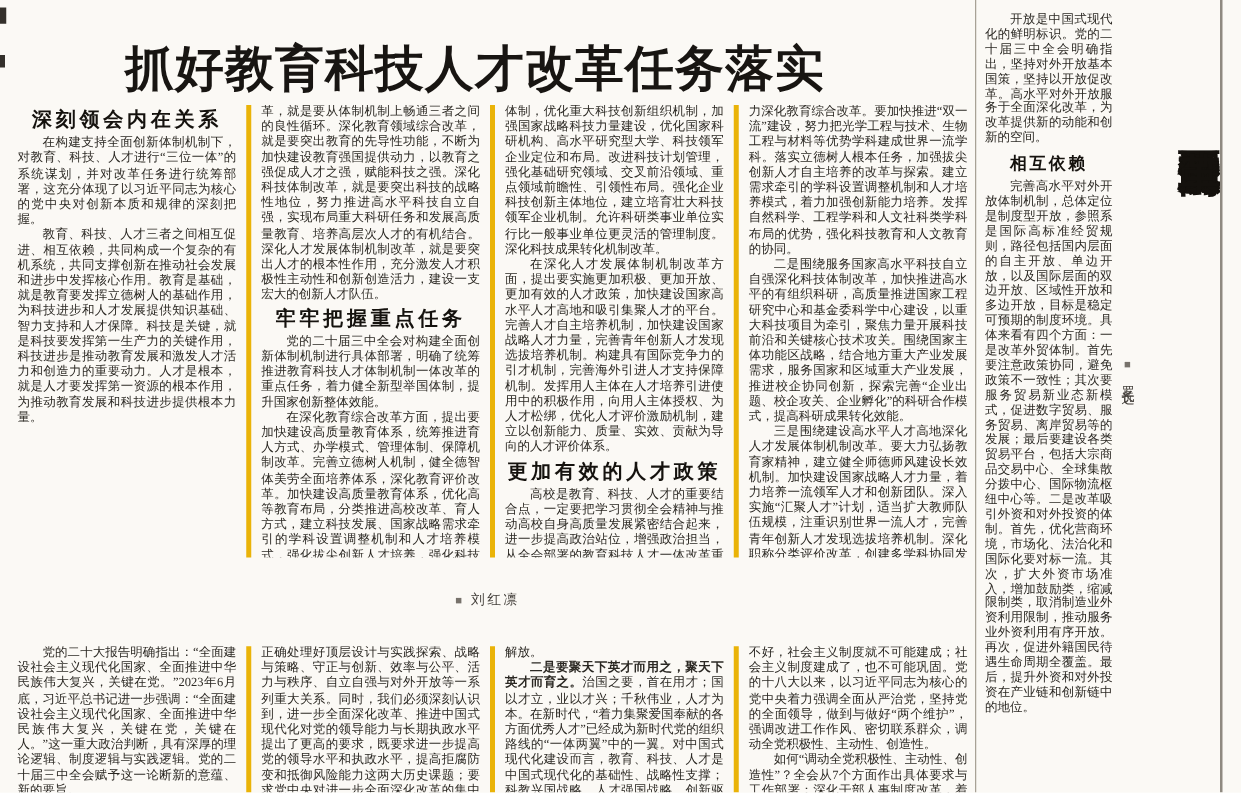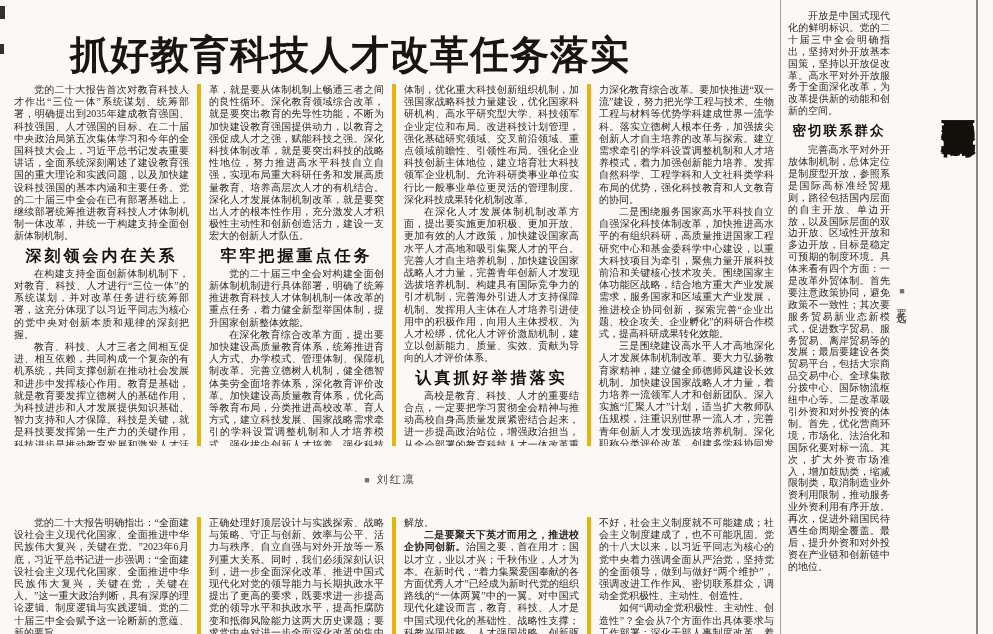--- a/index.html
+++ b/index.html
@@ -4,21 +4,21 @@
 <style>
   html,body { margin:0; padding:0; }
   .page {
     position:relative; width:993px; height:634px; overflow:hidden;
     background:#fbf9f5; color:#221f1b;
     font-family:"Liberation Serif","DejaVu Serif",serif;
   }
   
   .a1-headline {
     position:absolute; top:2px; left:70px; width:620px;
-    text-align:left; font-size:39px; font-weight:bold; letter-spacing:1px;
+    text-align:center; font-size:39px; font-weight:bold; letter-spacing:1px;
     color:#181512;
   }
   .byline {
     position:absolute; font-size:11px; color:#433f3a; letter-spacing:2px;
     font-family:"Liberation Sans","DejaVu Sans",sans-serif;
   }
   .byline .sq { color:#77726b; font-size:9px; margin-right:7px; letter-spacing:0; }
   .a1-byline { top:60px; left:70px; width:620px; text-align:center; }
 
   .colwrap { position:absolute; left:12px; width:764px; display:flex; }
@@ -84,37 +84,36 @@
 <div class="page">
 
   <span class="scan-mark scan-mark-1"></span>
   <span class="scan-mark scan-mark-2"></span>
 
   <h1 class="a1-headline">抓好教育科技人才改革任务落实</h1>
 
 
   <div class="colwrap a1-body">
     <div class="col">
-      <p>党的二十大报告首次对教育科技人才作出“三位一体”系统谋划、统筹部署，明确提出到2035年建成教育强国、科技强国、人才强国的目标。在二十届中央政治局第五次集体学习和今年的全国科技大会上，习近平总书记发表重要讲话，全面系统深刻阐述了建设教育强国的重大理论和实践问题，以及加快建设科技强国的基本内涵和主要任务。党的二十届三中全会在已有部署基础上，继续部署统筹推进教育科技人才体制机制一体改革，并统一于构建支持全面创新体制机制。</p>
       <h3>深刻领会内在关系</h3>
       <p>在构建支持全面创新体制机制下，对教育、科技、人才进行“三位一体”的系统谋划，并对改革任务进行统筹部署，这充分体现了以习近平同志为核心的党中央对创新本质和规律的深刻把握。</p>
       <p>教育、科技、人才三者之间相互促进、相互依赖，共同构成一个复杂的有机系统，共同支撑创新在推动社会发展和进步中发挥核心作用。教育是基础，就是教育要发挥立德树人的基础作用，为科技进步和人才发展提供知识基础、智力支持和人才保障。科技是关键，就是科技要发挥第一生产力的关键作用，科技进步是推动教育发展和激发人才活力和创造力的重要动力。人才是根本，就是人才要发挥第一资源的根本作用，为推动教育发展和科技进步提供根本力量。</p>
 
     </div>
     <div class="col">
       <p class="cont">革，就是要从体制机制上畅通三者之间的良性循环。深化教育领域综合改革，就是要突出教育的先导性功能，不断为加快建设教育强国提供动力，以教育之强促成人才之强，赋能科技之强。深化科技体制改革，就是要突出科技的战略性地位，努力推进高水平科技自立自强，实现布局重大科研任务和发展高质量教育、培养高层次人才的有机结合。深化人才发展体制机制改革，就是要突出人才的根本性作用，充分激发人才积极性主动性和创新创造活力，建设一支宏大的创新人才队伍。</p>
       <h3>牢牢把握重点任务</h3>
       <p>党的二十届三中全会对构建全面创新体制机制进行具体部署，明确了统筹推进教育科技人才体制机制一体改革的重点任务，着力健全新型举国体制，提升国家创新整体效能。</p>
       <p>在深化教育综合改革方面，提出要加快建设高质量教育体系，统筹推进育人方式、办学模式、管理体制、保障机制改革。完善立德树人机制，健全德智体美劳全面培养体系，深化教育评价改革。加快建设高质量教育体系，优化高等教育布局，分类推进高校改革、育人方式，建立科技发展、国家战略需求牵引的学科设置调整机制和人才培养模式，强化拔尖创新人才培养，强化科技教育和人文教育协同。推进教育公平。</p>
 
     </div>
     <div class="col">
       <p class="cont">体制，优化重大科技创新组织机制，加强国家战略科技力量建设，优化国家科研机构、高水平研究型大学、科技领军企业定位和布局。改进科技计划管理，强化基础研究领域、交叉前沿领域、重点领域前瞻性、引领性布局。强化企业科技创新主体地位，建立培育壮大科技领军企业机制。允许科研类事业单位实行比一般事业单位更灵活的管理制度。深化科技成果转化机制改革。</p>
       <p>在深化人才发展体制机制改革方面，提出要实施更加积极、更加开放、更加有效的人才政策，加快建设国家高水平人才高地和吸引集聚人才的平台。完善人才自主培养机制，加快建设国家战略人才力量，完善青年创新人才发现选拔培养机制。构建具有国际竞争力的引才机制，完善海外引进人才支持保障机制。发挥用人主体在人才培养引进使用中的积极作用，向用人主体授权、为人才松绑，优化人才评价激励机制，建立以创新能力、质量、实效、贡献为导向的人才评价体系。</p>
-      <h3>认真抓好举措落实</h3>
+      <h3>更加有效的人才政策</h3>
       <p>高校是教育、科技、人才的重要结合点，一定要把学习贯彻全会精神与推动高校自身高质量发展紧密结合起来，进一步提高政治站位，增强政治担当，从全会部署的教育科技人才一体改革重要任务中找准切入点、发力点，以更强的主动性、更务实的举措，抓好改革任务落实落地。</p>
 
     </div>
     <div class="col">
       <p class="cont">力深化教育综合改革。要加快推进“双一流”建设，努力把光学工程与技术、生物工程与材料等优势学科建成世界一流学科。落实立德树人根本任务，加强拔尖创新人才自主培养的改革与探索。建立需求牵引的学科设置调整机制和人才培养模式，着力加强创新能力培养。发挥自然科学、工程学科和人文社科类学科布局的优势，强化科技教育和人文教育的协同。</p>
       <p>二是围绕服务国家高水平科技自立自强深化科技体制改革，加快推进高水平的有组织科研，高质量推进国家工程研究中心和基金委科学中心建设，以重大科技项目为牵引，聚焦力量开展科技前沿和关键核心技术攻关。围绕国家主体功能区战略，结合地方重大产业发展需求，服务国家和区域重大产业发展，推进校企协同创新，探索完善“企业出题、校企攻关、企业孵化”的科研合作模式，提高科研成果转化效能。</p>
       <p>三是围绕建设高水平人才高地深化人才发展体制机制改革。要大力弘扬教育家精神，建立健全师德师风建设长效机制。加快建设国家战略人才力量，着力培养一流领军人才和创新团队。深入实施“汇聚人才”计划，适当扩大教师队伍规模，注重识别世界一流人才，完善青年创新人才发现选拔培养机制。深化职称分类评价改革，创建多学科协同发展的新局面。</p>
 
     </div>
   </div>
@@ -127,34 +126,34 @@
   <div class="colwrap a2-body">
     <div class="col">
       <p>党的二十大报告明确指出：“全面建设社会主义现代化国家、全面推进中华民族伟大复兴，关键在党。”2023年6月底，习近平总书记进一步强调：“全面建设社会主义现代化国家、全面推进中华民族伟大复兴，关键在党，关键在人。”这一重大政治判断，具有深厚的理论逻辑、制度逻辑与实践逻辑。党的二十届三中全会赋予这一论断新的意蕴、新的要旨。</p>
 
     </div>
     <div class="col">
       <p class="cont">正确处理好顶层设计与实践探索、战略与策略、守正与创新、效率与公平、活力与秩序、自立自强与对外开放等一系列重大关系。同时，我们必须深刻认识到，进一步全面深化改革、推进中国式现代化对党的领导能力与长期执政水平提出了更高的要求，既要求进一步提高党的领导水平和执政水平，提高拒腐防变和抵御风险能力这两大历史课题；要求党中央对进一步全面深化改革的集中统一领导，提高党对进一步全面深化改革、推进中国式现代化的领导水平，要求提高</p>
     </div>
     <div class="col">
       <p class="cont">解放。</p>
-      <p><b class="lead">二是要聚天下英才而用之，推进校企协同创新。</b><span>治国之要，首在用才；国以才立，业以才兴；千秋伟业，人才为本。在新时代，“着力集聚爱国奉献的各方面优秀人才”已经成为新时代党的组织路线的“一体两翼”中的一翼。对中国式现代化建设而言，教育、科技、人才是中国式现代化的基础性、战略性支撑；科教兴国战略、人才强国战略、创新驱动发展战略是实现中国式现代化的基本战略。</span></p>
+      <p><b class="lead">二是要聚天下英才而用之，聚天下英才而育之。</b><span>治国之要，首在用才；国以才立，业以才兴；千秋伟业，人才为本。在新时代，“着力集聚爱国奉献的各方面优秀人才”已经成为新时代党的组织路线的“一体两翼”中的一翼。对中国式现代化建设而言，教育、科技、人才是中国式现代化的基础性、战略性支撑；科教兴国战略、人才强国战略、创新驱动发展战略是实现中国式现代化的基本战略。</span></p>
 
     </div>
     <div class="col">
       <p class="cont">不好，社会主义制度就不可能建成；社会主义制度建成了，也不可能巩固。党的十八大以来，以习近平同志为核心的党中央着力强调全面从严治党，坚持党的全面领导，做到与做好“两个维护”，强调改进工作作风、密切联系群众，调动全党积极性、主动性、创造性。</p>
       <p>如何“调动全党积极性、主动性、创造性”？全会从7个方面作出具体要求与工作部署：深化干部人事制度改革，着力解决</p>
     </div>
   </div>
 
   <div class="rule-v rule-main-a3"></div>
 
   <div class="a3-col">
     <p>开放是中国式现代化的鲜明标识。党的二十届三中全会明确指出，坚持对外开放基本国策，坚持以开放促改革。高水平对外开放服务于全面深化改革，为改革提供新的动能和创新的空间。</p>
-    <h3>密切联系群众</h3>
+    <h3>相互依赖</h3>
     <p>完善高水平对外开放体制机制，总体定位是制度型开放，参照系是国际高标准经贸规则，路径包括国内层面的自主开放、单边开放，以及国际层面的双边开放、区域性开放和多边开放，目标是稳定可预期的制度环境。具体来看有四个方面：一是改革外贸体制。首先要注意政策协同，避免政策不一致性；其次要服务贸易新业态新模式，促进数字贸易、服务贸易、离岸贸易等的发展；最后要建设各类贸易平台，包括大宗商品交易中心、全球集散分拨中心、国际物流枢纽中心等。二是改革吸引外资和对外投资的体制。首先，优化营商环境，市场化、法治化和国际化要对标一流。其次，扩大外资市场准入，增加鼓励类，缩减限制类，取消制造业外资利用限制，推动服务业外资利用有序开放。再次，促进外籍国民待遇生命周期全覆盖。最后，提升外资和对外投资在产业链和创新链中的地位。</p>
   </div>
 
   <div class="a3-byline-vert">
     <span class="sq">■</span> <span>罗长远</span>
   </div>
 
   <h1 class="a3-headline">以高水平对外开放助力全面深化改革</h1>
 
   <div class="rule-v rule-page-edge"></div>

